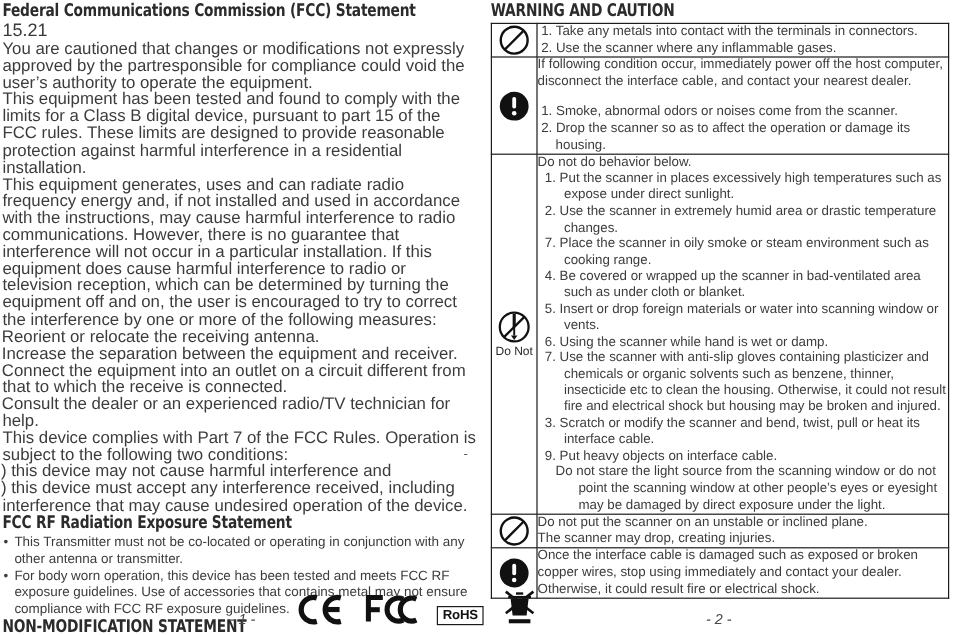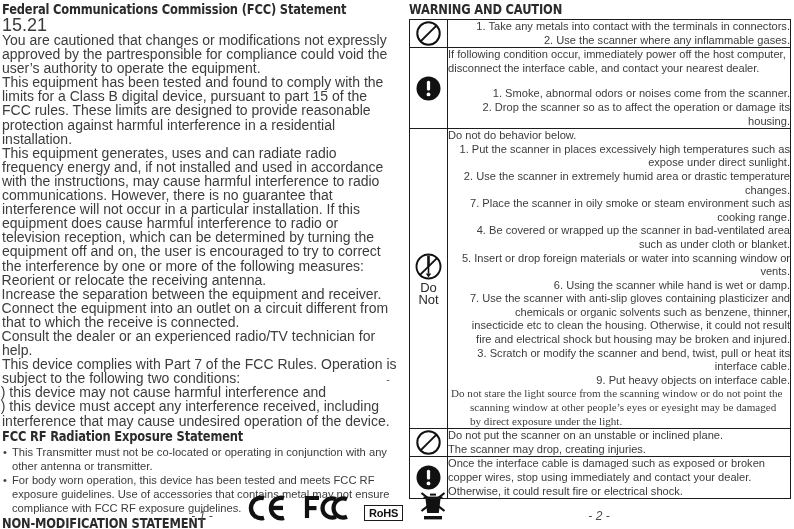--- a/index.html
+++ b/index.html
@@ -41,21 +41,21 @@
     font-size: 14.5px;
     line-height: 15px;
     margin: 0 0 1px 0;
     padding: 0;
     color: #2b2b2b;
     letter-spacing: -0.2px;
     transform: scaleX(0.88);
     transform-origin: left center;
   }
   h2.sub-head {
-    font-size: 18px;
+    font-size: 15px;
     font-weight: normal;
     line-height: 15px;
     margin: 1px 0 0 0;
     padding: 0;
     color: #3a3a3a;
   }
 
   p.body, li.body {
     font-size: 14px;
     line-height: 14.1px;
@@ -148,32 +148,31 @@
   td.text-cell .row-lead,
   td.text-cell .num-item {
     font-size: 11.1px;
     line-height: 13.6px;
     color: #3c3c3c;
   }
   .num-item {
     padding-left: 12px;
     text-indent: -12px;
     margin-left: 3px;
-    text-align: right;
   }
   .num-item.hang2 {
     padding-left: 19px;
     text-indent: -16px;
   }
   .row-lead.hang {
     padding-left: 19px;
     text-indent: -19px;
   }
   .donot-label {
-    font-size: 13px;
+    font-size: 10px;
     color: #2a2a2a;
     line-height: 12px;
     margin-top: 1px;
     display: block;
     text-align: center;
   }
   .icon-svg { display: block; margin: 0 auto; }
 </style>
 </head>
 <body>
@@ -317,21 +316,21 @@
             <div class="row-lead">Do not do behavior below.</div>
             <div class="num-item hang2">1. Put the scanner in places excessively high temperatures such as expose under direct sunlight.</div>
             <div class="num-item hang2">2. Use the scanner in extremely humid area or drastic temperature changes.</div>
             <div class="num-item hang2">7. Place the scanner in oily smoke or steam environment such as cooking range.</div>
             <div class="num-item hang2">4. Be covered or wrapped up the scanner in bad-ventilated area such as under cloth or blanket.</div>
             <div class="num-item hang2">5. Insert or drop foreign materials or water into scanning window or vents.</div>
             <div class="num-item hang2">6. Using the scanner while hand is wet or damp.</div>
             <div class="num-item hang2">7. Use the scanner with anti-slip gloves containing plasticizer and chemicals or organic solvents such as benzene, thinner, insecticide etc to clean the housing. Otherwise, it could not result fire and electrical shock but housing may be broken and injured.</div>
             <div class="num-item hang2">3. Scratch or modify the scanner and bend, twist, pull or heat its interface cable.</div>
             <div class="num-item hang2">9. Put heavy objects on interface cable.</div>
-            <div class="row-lead hang" style="margin-left:3px;font-family:Liberation Serif, serif;">Do not stare the light source from the scanning window or do not point the scanning window at other people’s eyes or eyesight may be damaged by direct exposure under the light.</div>
+            <div class="row-lead hang" style="margin-left:15px;">Do not stare the light source from the scanning window or do not point the scanning window at other people’s eyes or eyesight may be damaged by direct exposure under the light.</div>
           </td>
         </tr>
 
         <tr>
           <td class="icon-cell mid">
             <svg class="icon-svg" width="27" height="27" viewBox="0 0 27 27">
               <circle cx="13.5" cy="13.5" r="11.2" fill="none" stroke="#111" stroke-width="2"></circle>
               <line x1="5.6" y1="21.4" x2="21.4" y2="5.6" stroke="#111" stroke-width="2"></line>
             </svg>
           </td>

